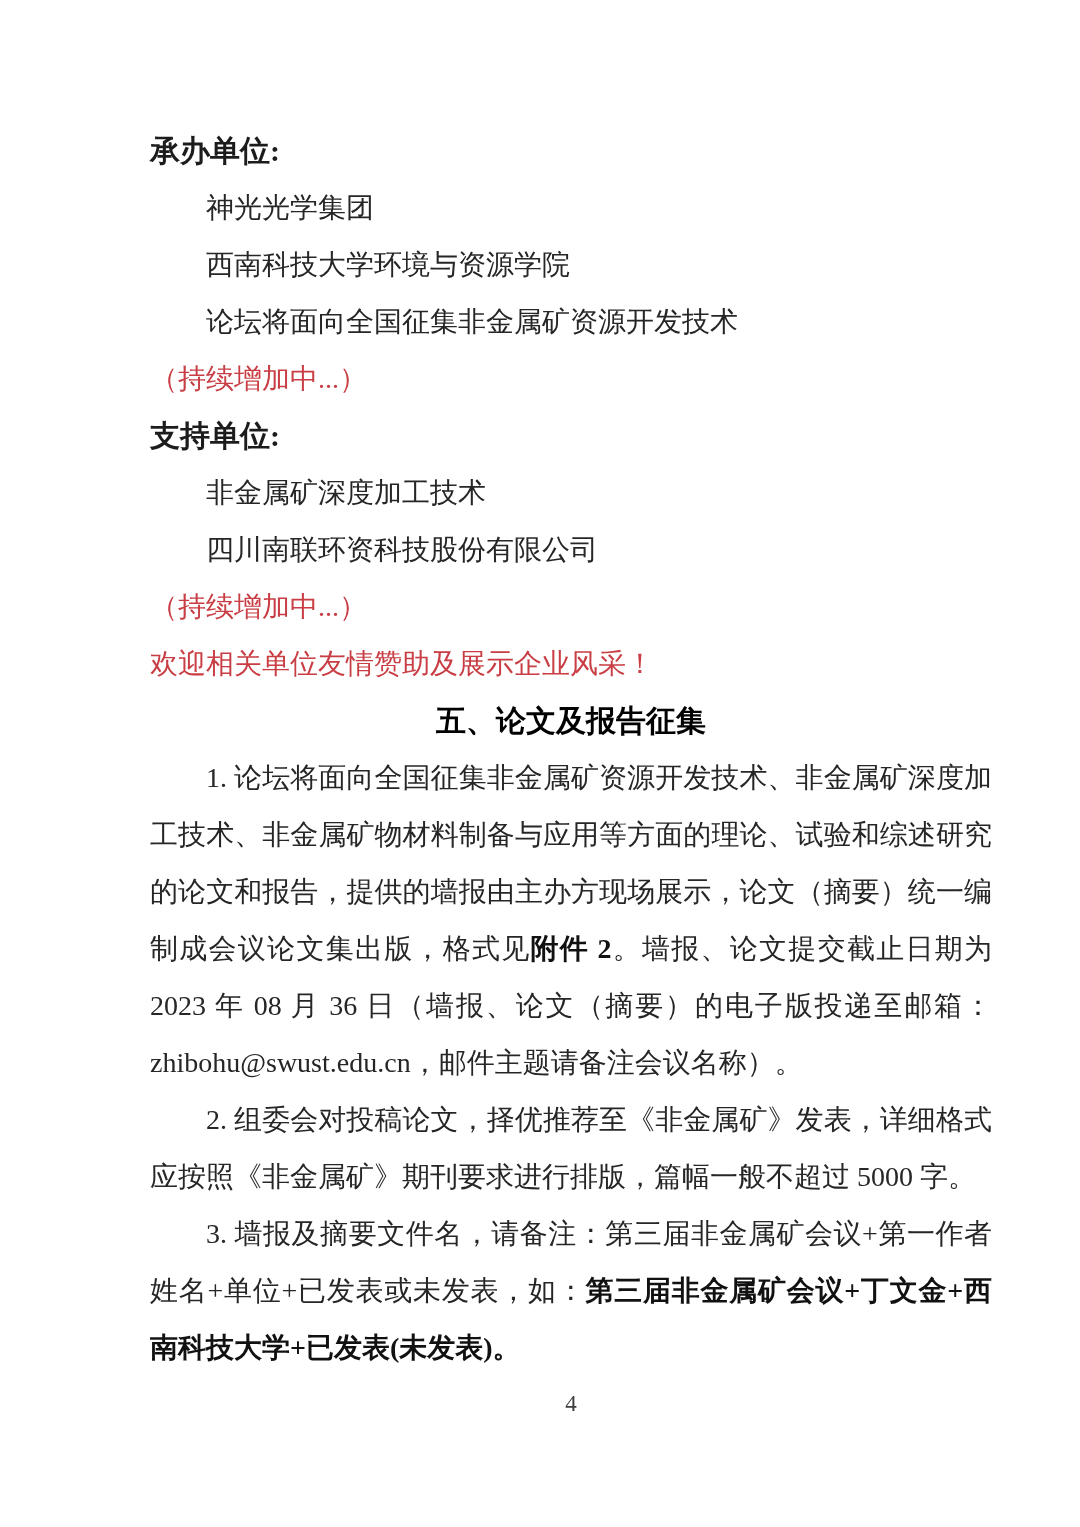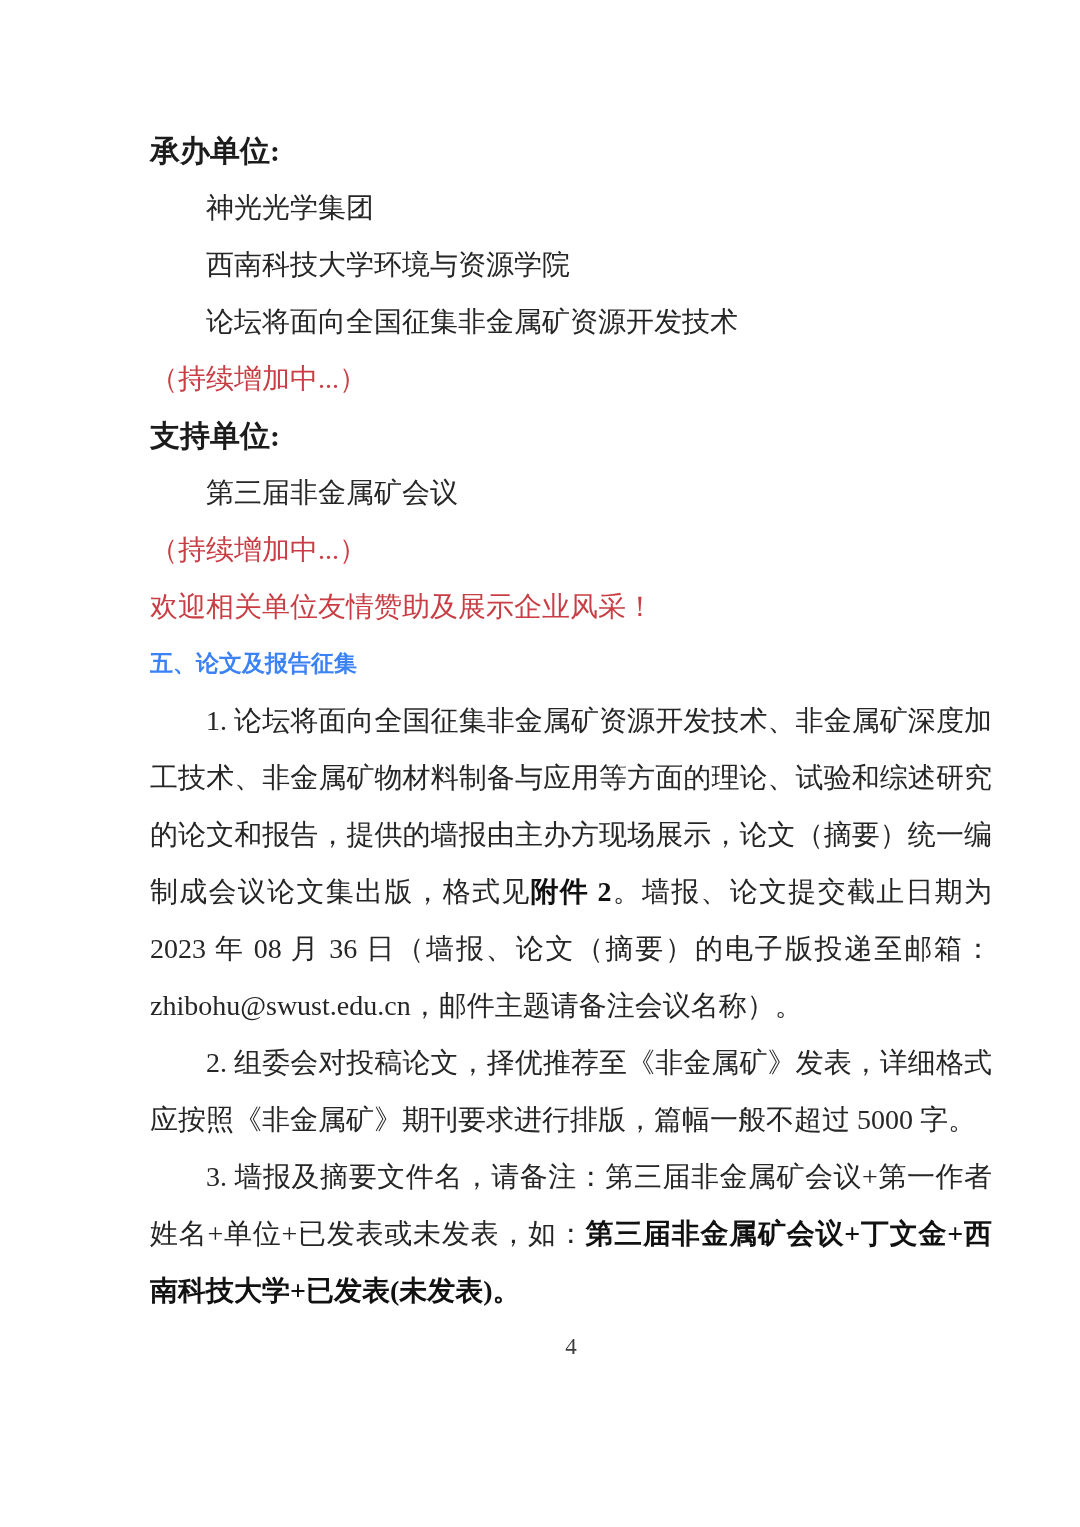--- a/index.html
+++ b/index.html
@@ -22,22 +22,23 @@
     overflow: hidden;
   }
   p { margin: 0; }
   .heading {
     font-weight: 700;
     font-size: 30px;
     color: #1c1c1c;
   }
   .section-heading {
     font-weight: 700;
-    font-size: 23px;
-    color: #3b82f6;
+    font-size: 30px;
+    color: #000000;
+    text-align: center;
   }
   .org-item {
     text-indent: 2em;
   }
   .red-note {
     color: var(--accent-red, #c83e44);
   }
   .para {
     text-align: justify;
     text-indent: 2em;
@@ -56,21 +57,22 @@
 
 <div class="page">
 
   <p class="heading">承办单位:</p>
   <p class="org-item">神光光学集团</p>
   <p class="org-item">西南科技大学环境与资源学院</p>
   <p class="org-item">论坛将面向全国征集非金属矿资源开发技术</p>
   <p class="red-note">（持续增加中...）</p>
 
   <p class="heading">支持单位:</p>
-  <p class="org-item">第三届非金属矿会议</p>
+  <p class="org-item">非金属矿深度加工技术</p>
+  <p class="org-item">四川南联环资科技股份有限公司</p>
   <p class="red-note">（持续增加中...）</p>
   <p class="red-note">欢迎相关单位友情赞助及展示企业风采！</p>
 
   <p class="section-heading">五、论文及报告征集</p>
 
   <p class="para"><span>1. 论坛将面向全国征集非金属矿资源开发技术、非金属矿深度加工技术、非金属矿物材料制备与应用等方面的理论、试验和综述研究的论文和报告，提供的墙报由主办方现场展示，论文（摘要）统一编制成会议论文集出版，格式见</span><strong>附件 2</strong><span>。墙报、论文提交截止日期为 2023 年 08 月 36 日（墙报、论文（摘要）的电子版投递至邮箱：zhibohu@swust.edu.cn，邮件主题请备注会议名称）。</span></p>
 
   <p class="para">2. 组委会对投稿论文，择优推荐至《非金属矿》发表，详细格式应按照《非金属矿》期刊要求进行排版，篇幅一般不超过 5000 字。</p>
 
   <p class="para"><span>3. 墙报及摘要文件名，请备注：第三届非金属矿会议+第一作者姓名+单位+已发表或未发表，如：</span><strong>第三届非金属矿会议+丁文金+西南科技大学+已发表(未发表)。</strong></p>

